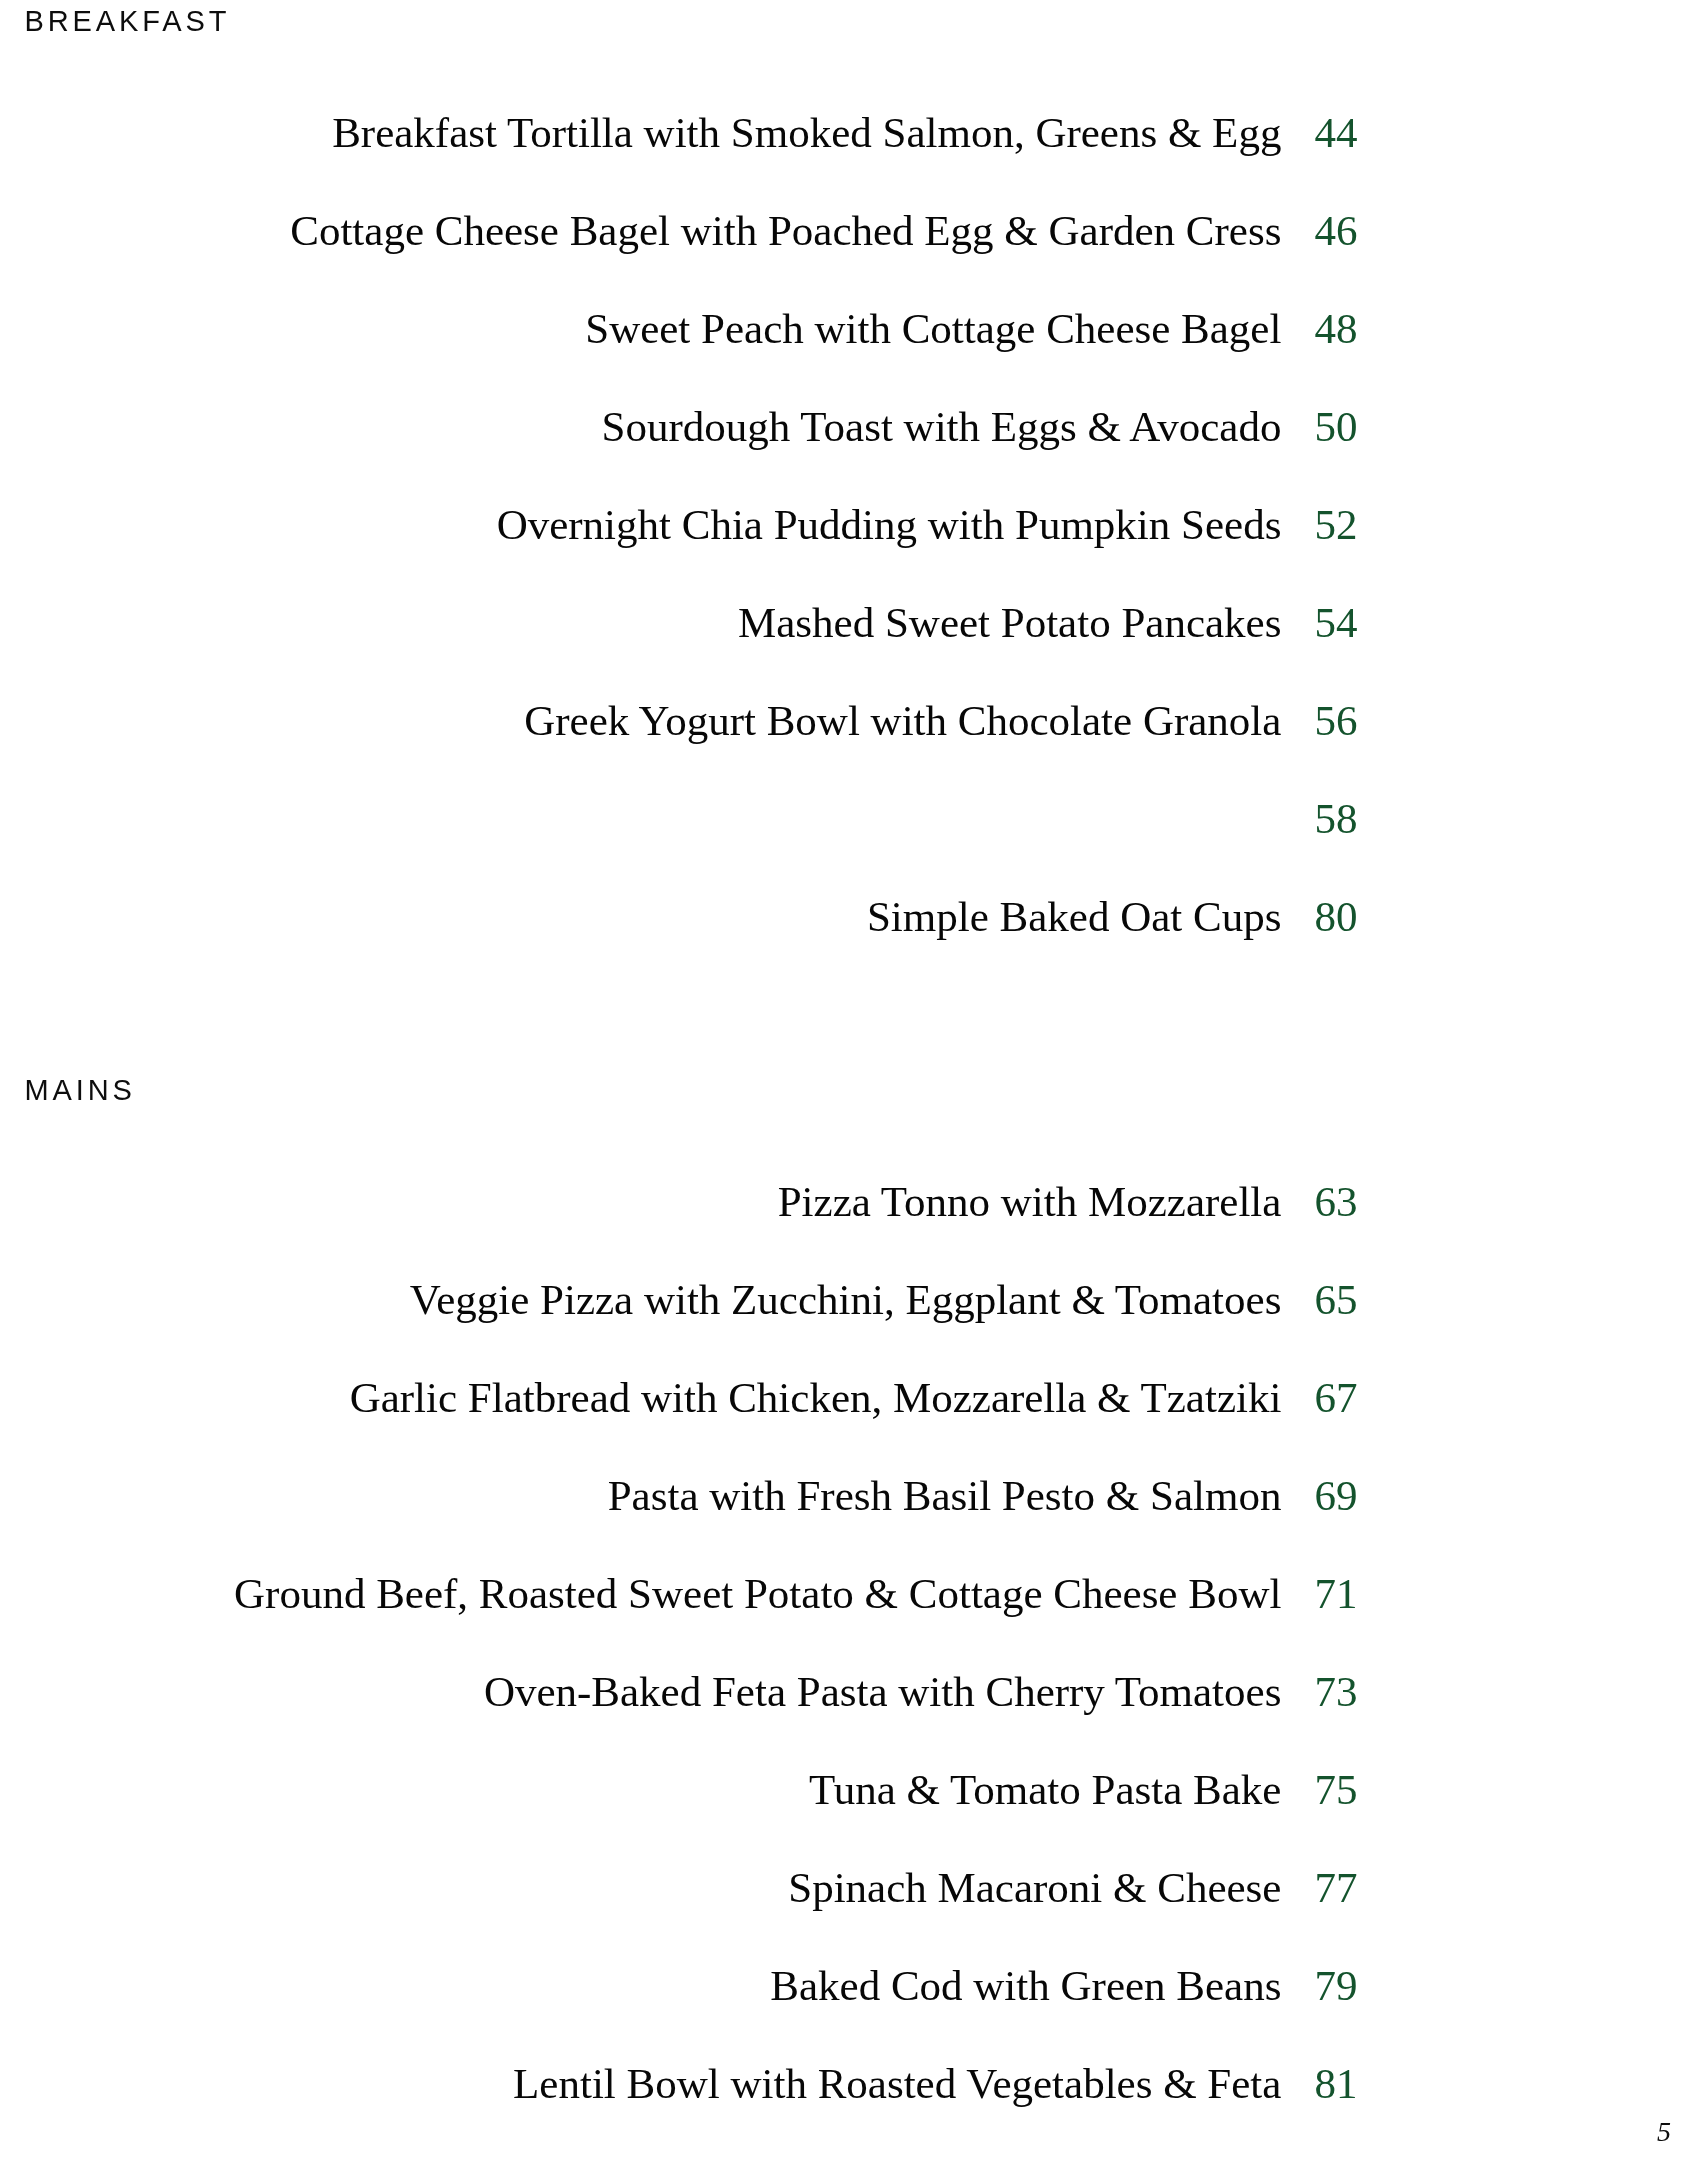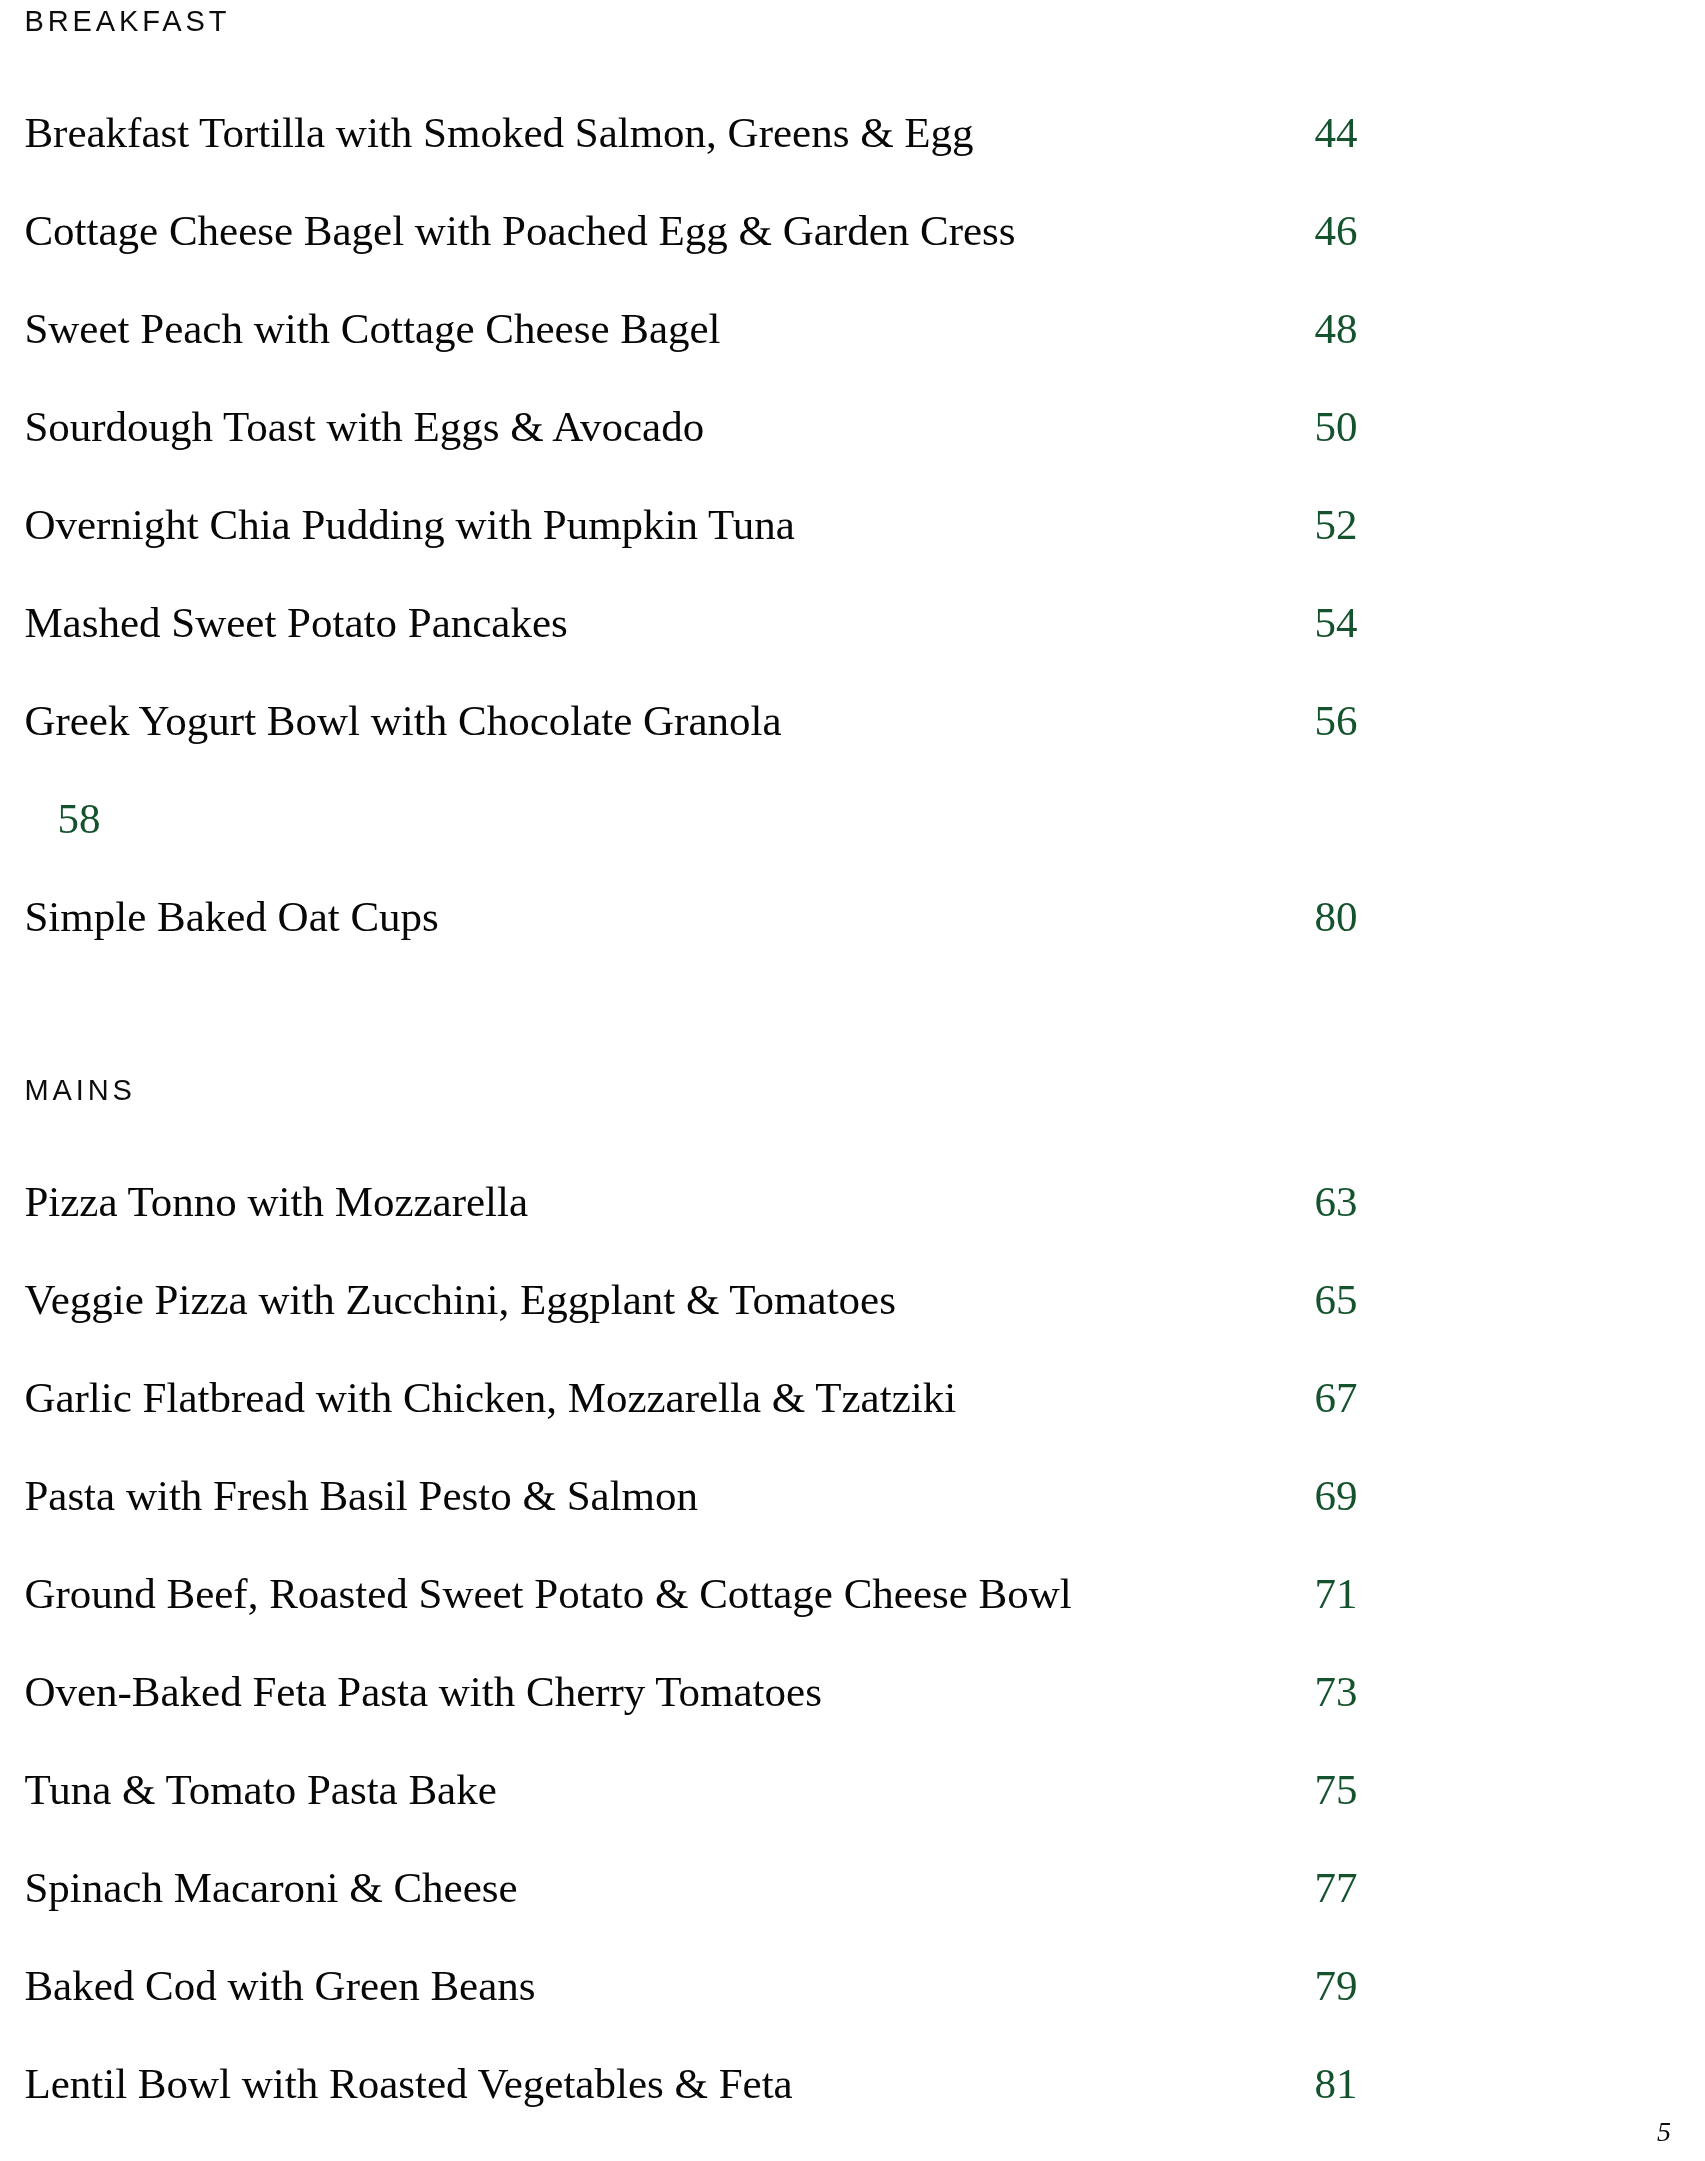--- a/index.html
+++ b/index.html
@@ -42,21 +42,21 @@
     margin-top: 110px;
   }
   ul.toc-list {
     list-style: none;
     margin: 48px 0 0 0;
     padding: 0;
   }
   li.toc-row {
     height: 98px;
     display: flex;
-    justify-content: space-between;
+    justify-content: flex-end;
     align-items: center;
   }
   .recipe-title {
     font-size: 43px;
     line-height: 1.2;
     white-space: nowrap;
     color: #070707;
   }
   .recipe-page {
     font-size: 43px;
@@ -91,21 +91,21 @@
         </li>
         <li class="toc-row">
           <span class="recipe-title">Sweet Peach with Cottage Cheese Bagel</span>
           <span class="recipe-page">48</span>
         </li>
         <li class="toc-row">
           <span class="recipe-title">Sourdough Toast with Eggs &amp; Avocado</span>
           <span class="recipe-page">50</span>
         </li>
         <li class="toc-row">
-          <span class="recipe-title">Overnight Chia Pudding with Pumpkin Tuna</span>
+          <span class="recipe-title">Overnight Chia Pudding with Pumpkin Seeds</span>
           <span class="recipe-page">52</span>
         </li>
         <li class="toc-row">
           <span class="recipe-title">Mashed Sweet Potato Pancakes</span>
           <span class="recipe-page">54</span>
         </li>
         <li class="toc-row">
           <span class="recipe-title">Greek Yogurt Bowl with Chocolate Granola</span>
           <span class="recipe-page">56</span>
         </li>

